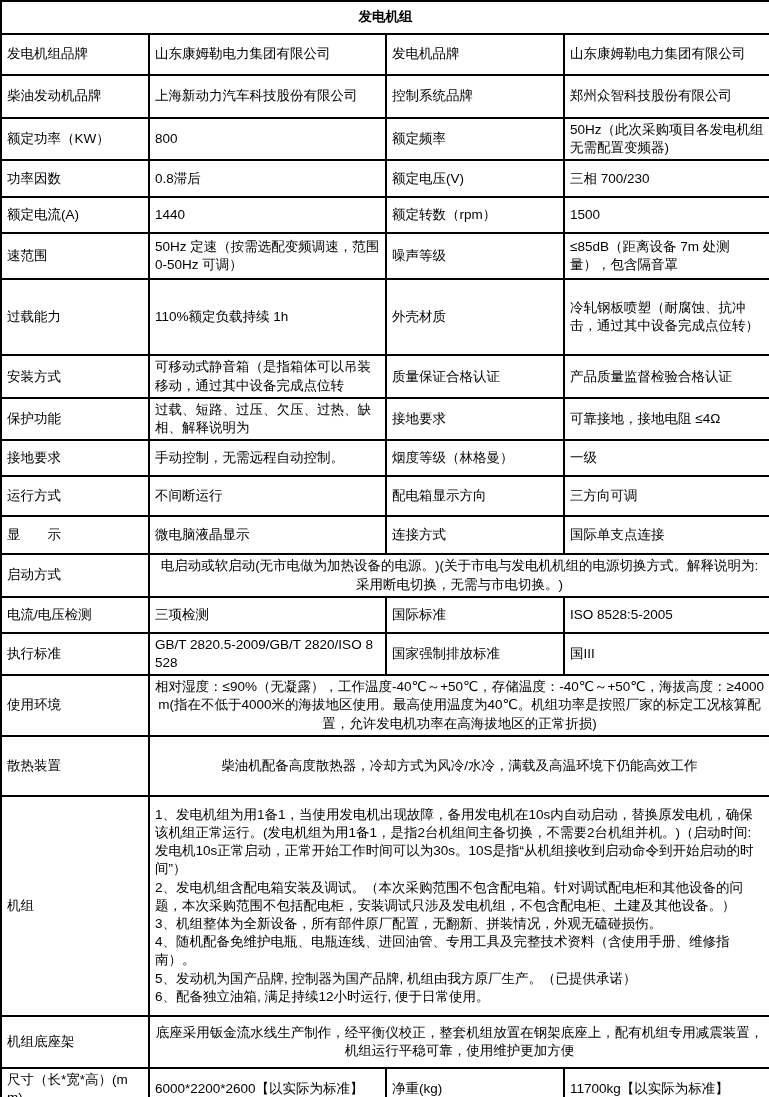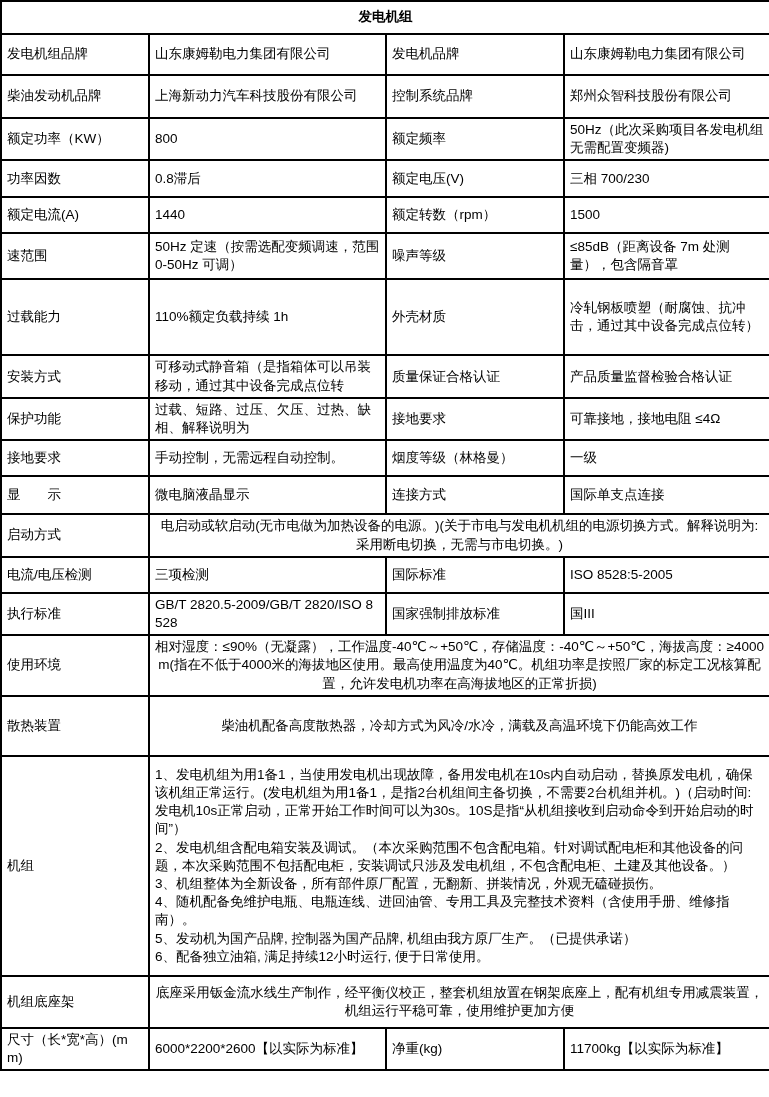--- a/index.html
+++ b/index.html
@@ -106,20 +106,26 @@
         <td class="value">过载、短路、过压、欠压、过热、缺相、解释说明为</td>
         <td class="label">接地要求</td>
         <td class="value">可靠接地，接地电阻 ≤4Ω</td>
       </tr>
       <tr style="height: 36px;">
         <td class="label">接地要求</td>
         <td class="value">手动控制，无需远程自动控制。</td>
         <td class="label">烟度等级（林格曼）</td>
         <td class="value">一级</td>
       </tr>
+      <tr style="height: 40px;">
+        <td class="label">运行方式</td>
+        <td class="value">不间断运行</td>
+        <td class="label">配电箱显示方向</td>
+        <td class="value">三方向可调</td>
+      </tr>
       <tr style="height: 38px;">
         <td class="label">显　　示</td>
         <td class="value">微电脑液晶显示</td>
         <td class="label">连接方式</td>
         <td class="value">国际单支点连接</td>
       </tr>
       <tr style="height: 41px;">
         <td class="label">启动方式</td>
         <td colspan="3" class="pre span-center">电启动或软启动(无市电做为加热设备的电源。)(关于市电与发电机机组的电源切换方式。解释说明为:采用断电切换，无需与市电切换。)</td>
       </tr>

